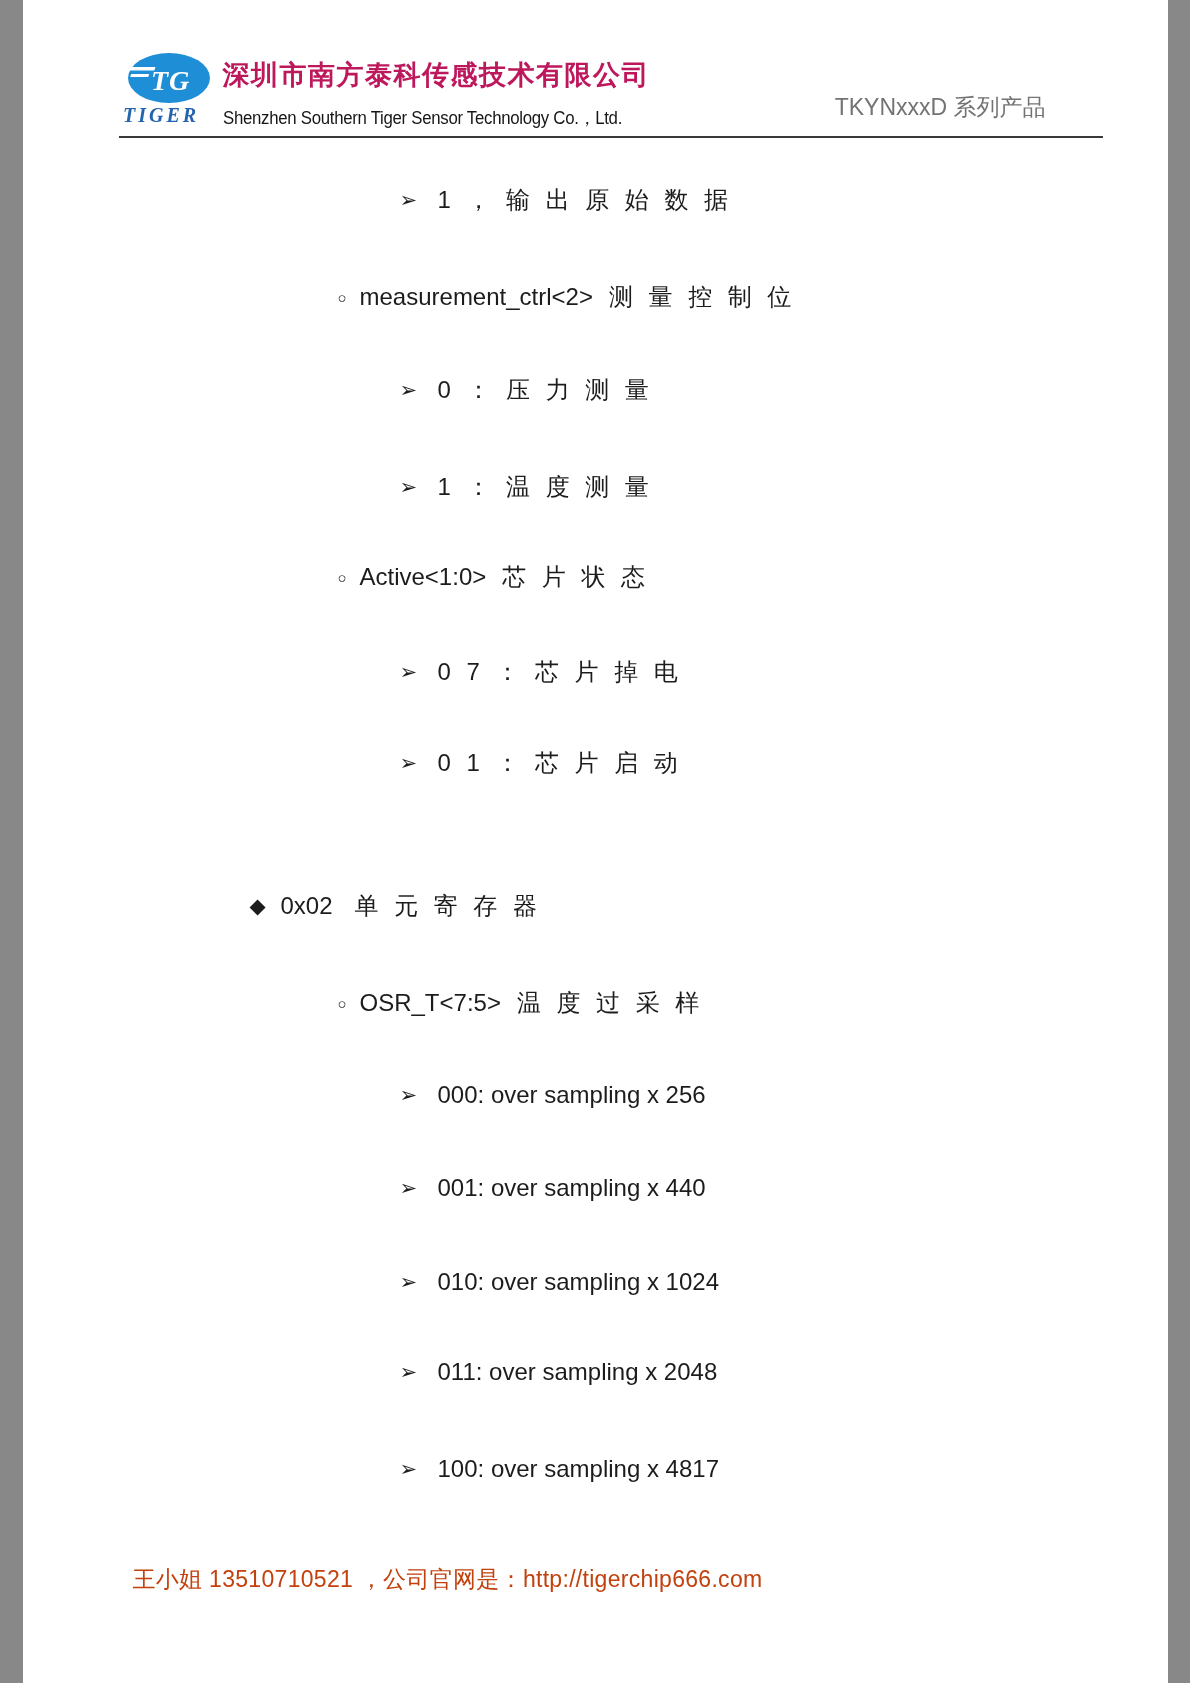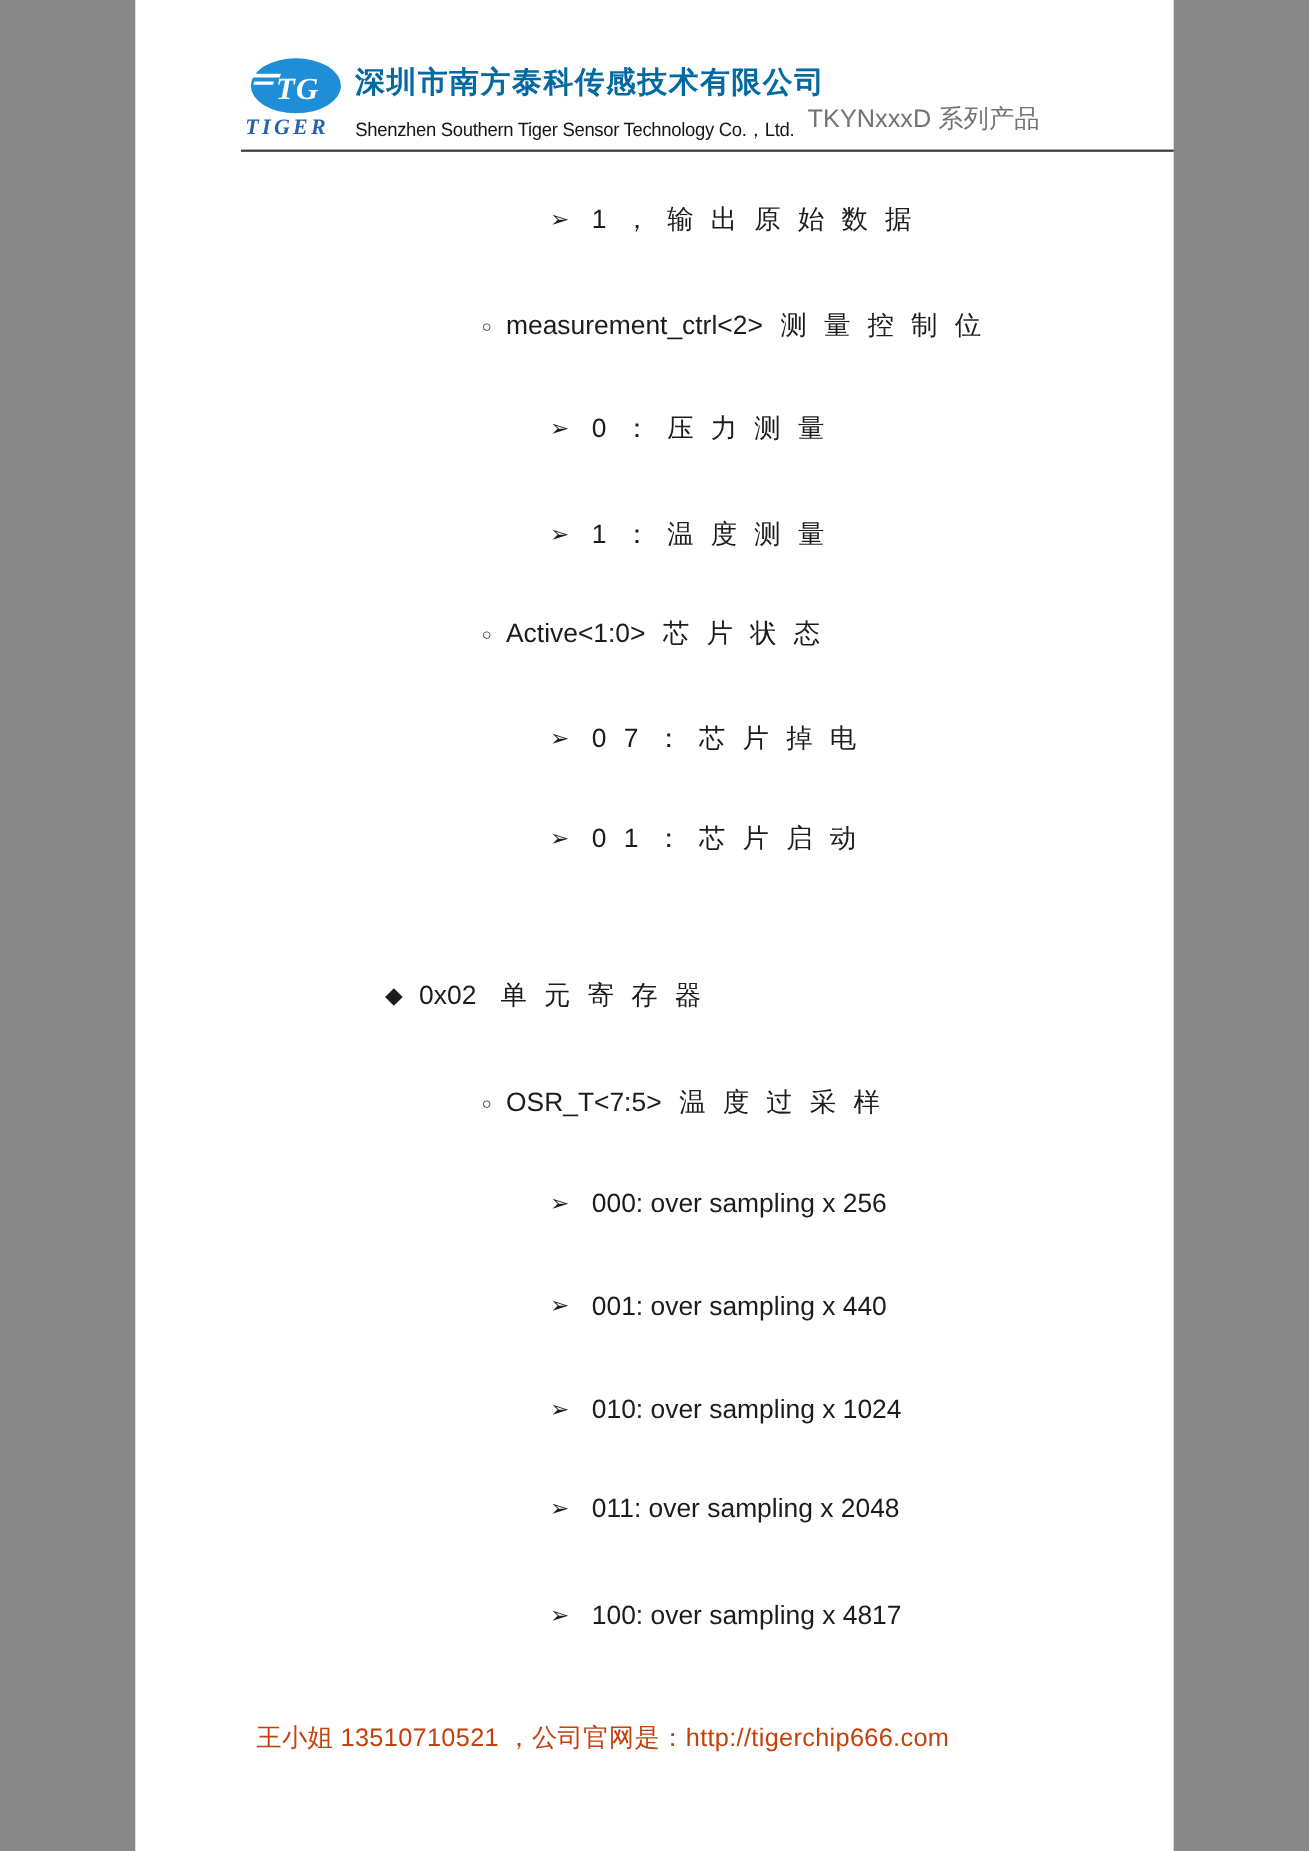--- a/index.html
+++ b/index.html
@@ -1,29 +1,29 @@
 <!DOCTYPE html>
 <html><head>
 <meta charset="utf-8">
 <style>
   html,body{margin:0;padding:0;background:#888;}
   .page{
     position:relative;
-    width:944px;height:1683px;
+    width:1145px;height:1683px;
     background:#ffffff;
     font-family:"Liberation Sans","DejaVu Sans",sans-serif;
     color:#1c1c1c;
     overflow:hidden;
     margin:0 auto;
   }
   
   .hdr-logo{position:absolute;left:98px;top:50px;width:100px;height:80px;}
   .hdr-cn{
     position:absolute;left:200px;top:57px;
-    font-size:27px;font-weight:bold;letter-spacing:1.5px;color:#0369a1;
+    font-size:27px;font-weight:bold;letter-spacing:1.5px;color:#be185d;
     white-space:nowrap;
   }
   .hdr-en{
     position:absolute;left:200px;top:106px;
     font-size:17.5px;color:#161616;letter-spacing:-0.3px;
     white-space:nowrap;transform:scaleX(0.96);transform-origin:left center;
   }
   .hdr-series{
     position:absolute;right:122px;top:92px;
     font-size:23px;color:#737373;white-space:nowrap;

